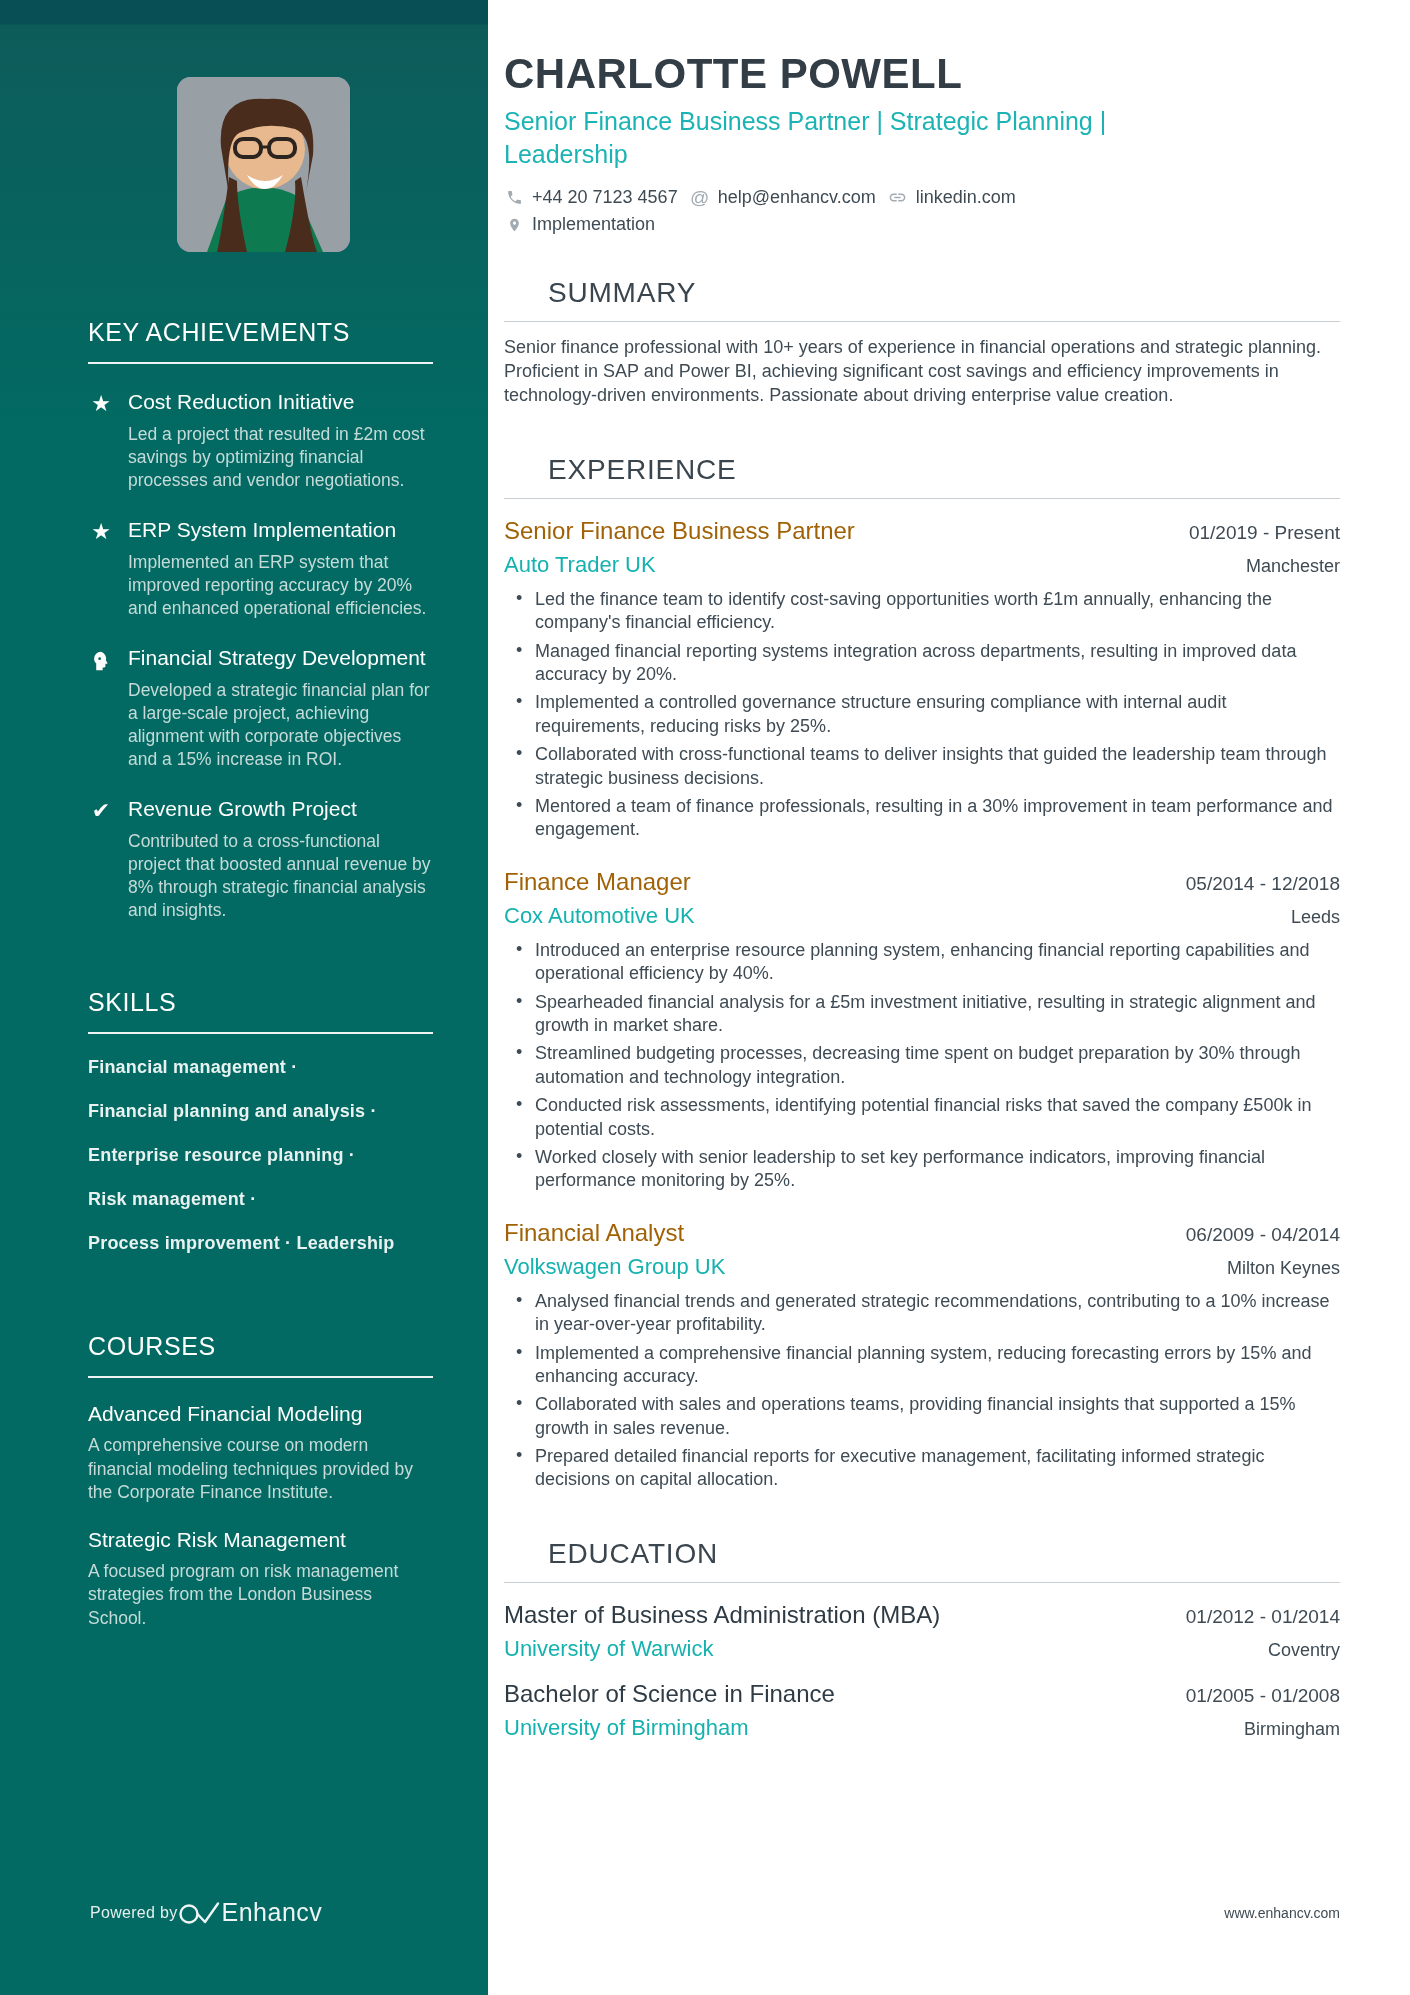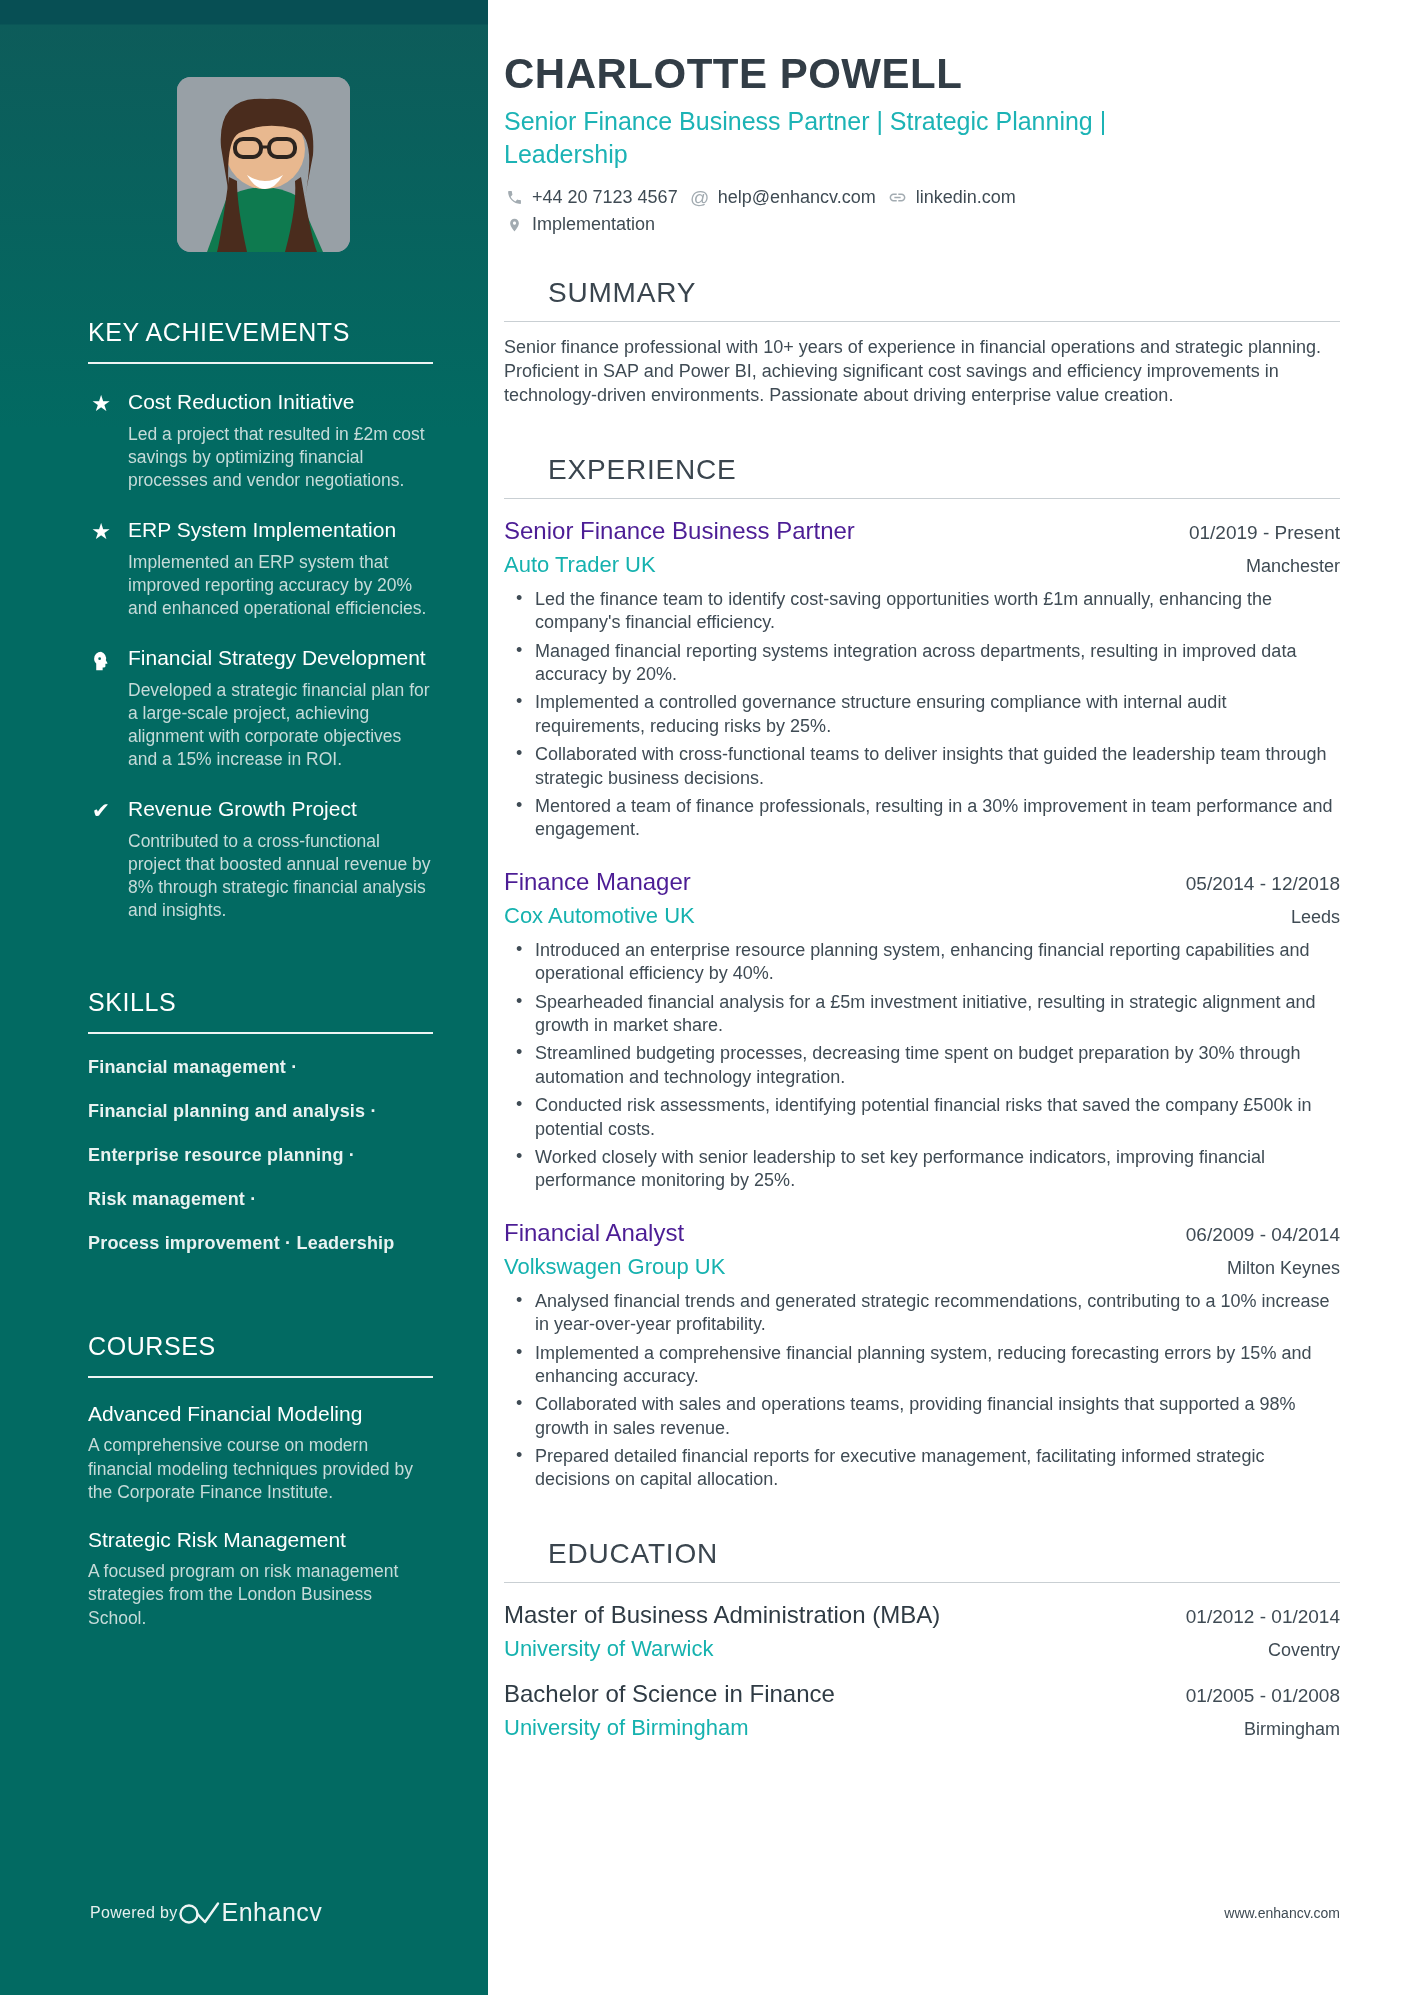--- a/index.html
+++ b/index.html
@@ -45,21 +45,21 @@
 
   .m-heading { font-size:28px; color:#3a454e; font-weight:400; letter-spacing:.8px;margin-left:44px; }
   .m-rule { border-bottom:1px solid #c9cfd3; margin:12px 0 0; }
   .section-summary { margin-top:42px; }
   .summary-text { margin-top:14px; font-size:18px; line-height:1.33; color:#3f4b54; max-width:846px; }
 
   .section-experience { margin-top:46px; }
   .job { margin-top:18px; }
   .job + .job { margin-top:26px; }
   .row-split { display:flex; justify-content:space-between; align-items:baseline; }
-  .job-title { font-size:24px; color:#4c1d95; font-weight:500; }
+  .job-title { font-size:24px; color:#a16207; font-weight:500; }
   .job-dates { font-size:19px; color:#3f4b54; font-weight:400; }
   .job-company { font-size:22px; color:#16b2af; font-weight:400; margin-top:7px; }
   .job-location { font-size:18px; color:#3f4b54; }
   .bullets { margin-top:10px; list-style:none; }
   .bullets li { position:relative; padding-left:31px; font-size:18px; line-height:1.3; color:#3f4b54; margin-top:5px; max-width:846px; }
   .bullets li::before { content:"•"; position:absolute; left:12px; top:-1px; color:#3f4b54; }
 
   .section-education { margin-top:46px; }
   .edu-item { margin-top:18px; }
   .edu-degree { font-size:24px; color:#2f3b44; font-weight:400; }
@@ -249,21 +249,21 @@
           <span class="job-title">Financial Analyst</span>
           <span class="job-dates">06/2009 - 04/2014</span>
         </div>
         <div class="row-split">
           <span class="job-company">Volkswagen Group UK</span>
           <span class="job-location">Milton Keynes</span>
         </div>
         <ul class="bullets">
           <li>Analysed financial trends and generated strategic recommendations, contributing to a 10% increase in year-over-year profitability.</li>
           <li>Implemented a comprehensive financial planning system, reducing forecasting errors by 15% and enhancing accuracy.</li>
-          <li>Collaborated with sales and operations teams, providing financial insights that supported a 98% growth in sales revenue.</li>
+          <li>Collaborated with sales and operations teams, providing financial insights that supported a 15% growth in sales revenue.</li>
           <li>Prepared detailed financial reports for executive management, facilitating informed strategic decisions on capital allocation.</li>
         </ul>
       </div>
     </section>
 
     <section class="section-education">
       <h2 class="m-heading">EDUCATION</h2>
       <div class="m-rule"></div>
 
       <div class="edu-item">

